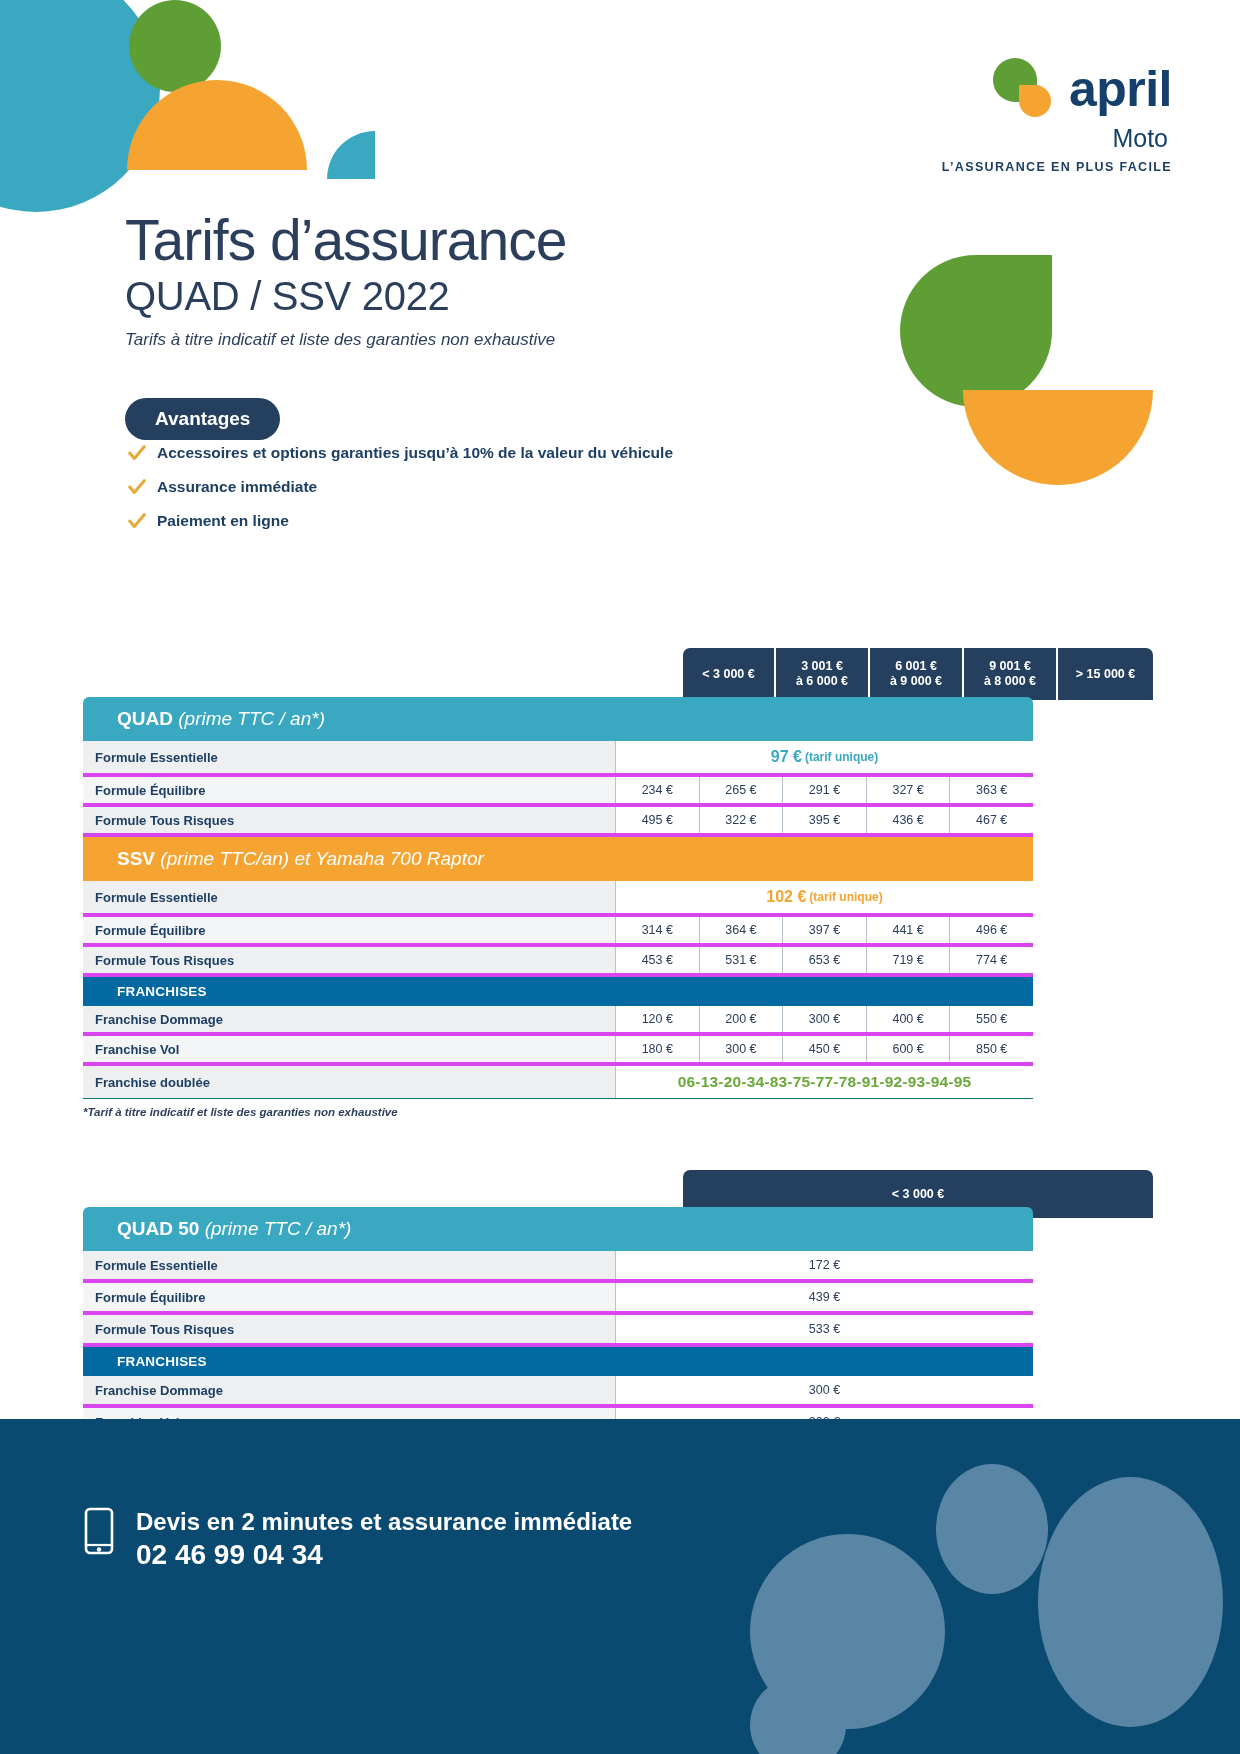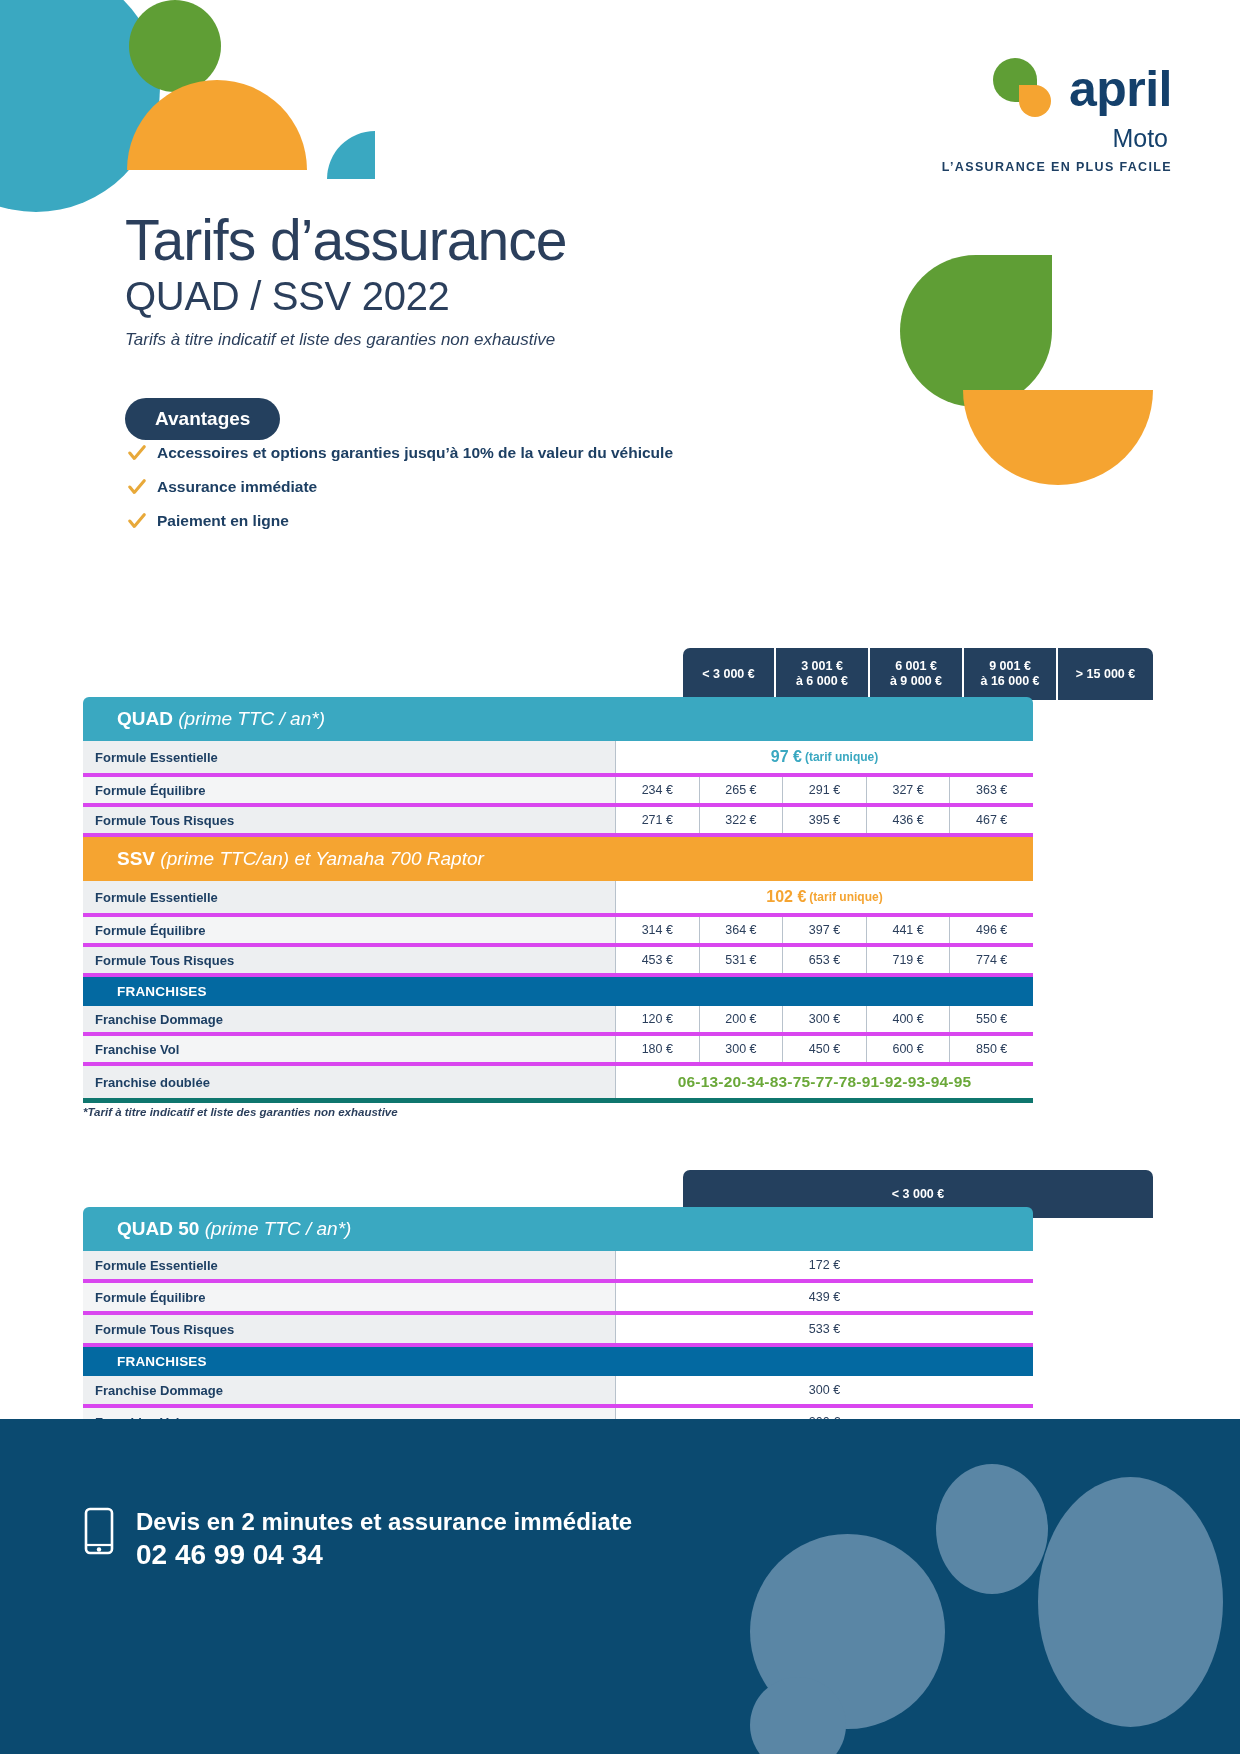--- a/index.html
+++ b/index.html
@@ -192,21 +192,21 @@
     font-weight: 700;
     padding: 7px 0 7px 34px;
     letter-spacing: 0.2px;
   }
 
   .row {
     display: flex;
     border-bottom: 4px solid #d946ef;
     min-height: 28px;
   }
-  .row:last-of-type { border-bottom: 5px solid #0f766e; }
+  .row:last-of-type { border-bottom: 1px solid #0f766e; }
   .row-label {
     width: 532px;
     flex: 0 0 532px;
     background: #edeff1;
     font-size: 13px;
     font-weight: 700;
     color: #1d3f63;
     display: flex;
     align-items: center;
     padding-left: 12px;
@@ -357,21 +357,21 @@
   </div>
 </div>
 
 <div class="bracket-head" style="left:683px; top:648px; width:470px; height:52px;">
   <div class="bracket-cell" style="flex:0 0 93px;">&lt; 3 000 €</div>
   <div class="bracket-cell" style="flex:0 0 94px; white-space:pre-line;">3 001 €
 à 6 000 €</div>
   <div class="bracket-cell" style="flex:0 0 94px; white-space:pre-line;">6 001 €
 à 9 000 €</div>
   <div class="bracket-cell" style="flex:0 0 94px; white-space:pre-line;">9 001 €
-à 16 000 €</div>
+à 8 000 €</div>
   <div class="bracket-cell" style="flex:1;">&gt; 15 000 €</div>
 </div>
 
 <div class="table-block" style="top:697px;">
 
   <div class="sec-head sec-quad">
     <span class="strong">QUAD</span>
     <span class="ital">(prime TTC / an*)</span>
   </div>
 
@@ -387,21 +387,21 @@
     <div class="row-label alt">Formule Équilibre</div>
     <div class="cell">234 €</div>
     <div class="cell">265 €</div>
     <div class="cell">291 €</div>
     <div class="cell">327 €</div>
     <div class="cell">363 €</div>
   </div>
 
   <div class="row">
     <div class="row-label">Formule Tous Risques</div>
-    <div class="cell">271 €</div>
+    <div class="cell">495 €</div>
     <div class="cell">322 €</div>
     <div class="cell">395 €</div>
     <div class="cell">436 €</div>
     <div class="cell">467 €</div>
   </div>
 
   <div class="sec-head sec-ssv" style="border-radius:0;">
     <span class="strong">SSV</span>
     <span class="ital">(prime TTC/an) et Yamaha 700 Raptor</span>
   </div>

